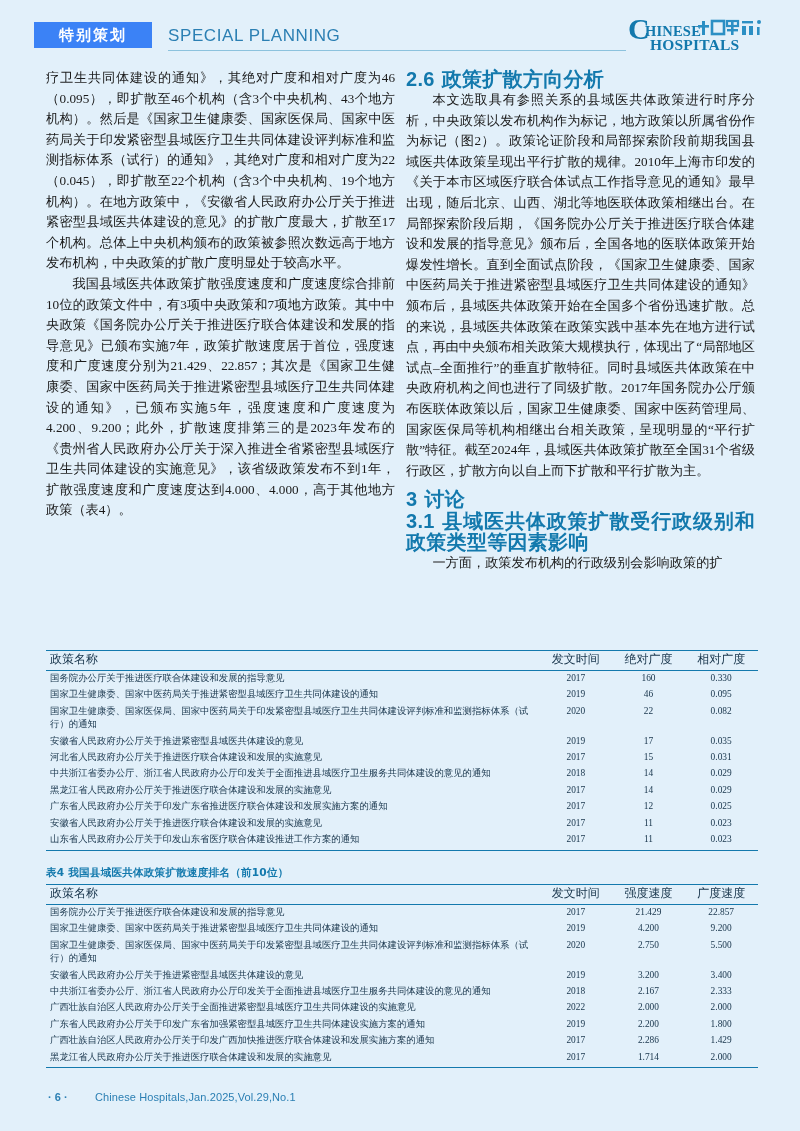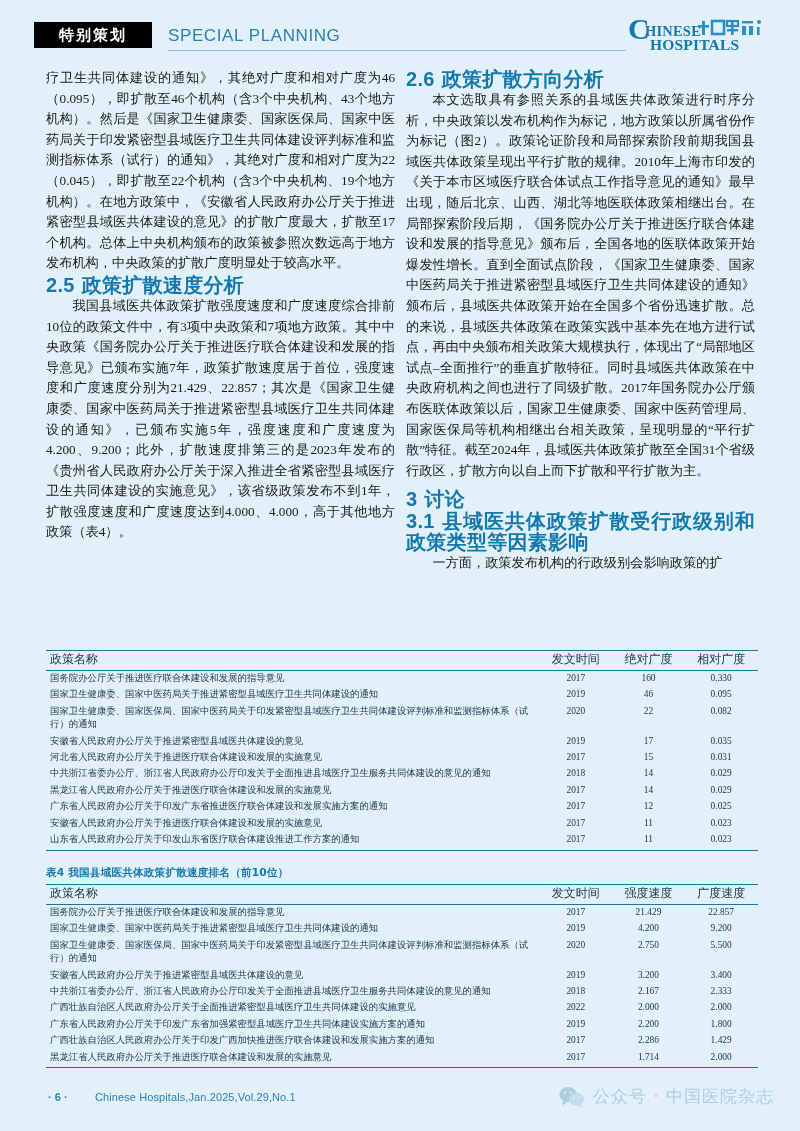--- a/index.html
+++ b/index.html
@@ -20,21 +20,21 @@
   .page-header {
     position: absolute;
     left: 0; top: 0;
     width: 800px;
     height: 62px;
   }
   .hdr-tag {
     position: absolute;
     left: 34px; top: 22px;
     width: 118px; height: 26px;
-    background: #000000;
+    background: #3b82f6;
     color: #ffffff;
     font-family: "DejaVu Sans", sans-serif;
     font-weight: bold;
     font-size: 15px;
     letter-spacing: 2px;
     display: flex;
     align-items: center;
     justify-content: center;
   }
   .hdr-en {
@@ -194,23 +194,20 @@
         <rect x="121" y="14" width="4" height="9"></rect>
         <circle cx="131" cy="10" r="2"></circle>
           <rect x="129" y="15" width="2.6" height="8"></rect>
       </g>
     </svg>
   </div>
 </div>
 
 <div class="col col-left">
   <p>疗卫生共同体建设的通知》，其绝对广度和相对广度为46（0.095），即扩散至46个机构（含3个中央机构、43个地方机构）。然后是《国家卫生健康委、国家医保局、国家中医药局关于印发紧密型县域医疗卫生共同体建设评判标准和监测指标体系（试行）的通知》，其绝对广度和相对广度为22（0.045），即扩散至22个机构（含3个中央机构、19个地方机构）。在地方政策中，《安徽省人民政府办公厅关于推进紧密型县域医共体建设的意见》的扩散广度最大，扩散至17个机构。总体上中央机构颁布的政策被参照次数远高于地方发布机构，中央政策的扩散广度明显处于较高水平。</p>
-  <h2 class="sec-head">
-    <span class="num">2.5</span><span class="gap"></span><span>政策扩散速度分析</span>
-  </h2>
   <p class="indent">我国县域医共体政策扩散强度速度和广度速度综合排前10位的政策文件中，有3项中央政策和7项地方政策。其中中央政策《国务院办公厅关于推进医疗联合体建设和发展的指导意见》已颁布实施7年，政策扩散速度居于首位，强度速度和广度速度分别为21.429、22.857；其次是《国家卫生健康委、国家中医药局关于推进紧密型县域医疗卫生共同体建设的通知》，已颁布实施5年，强度速度和广度速度为4.200、9.200；此外，扩散速度排第三的是2023年发布的《贵州省人民政府办公厅关于深入推进全省紧密型县域医疗卫生共同体建设的实施意见》，该省级政策发布不到1年，扩散强度速度和广度速度达到4.000、4.000，高于其他地方政策（表4）。</p>
 </div>
 
 <div class="col col-right">
   <h2 class="sec-head">
     <span class="num">2.6</span><span class="gap"></span><span>政策扩散方向分析</span>
   </h2>
   <p class="indent">本文选取具有参照关系的县域医共体政策进行时序分析，中央政策以发布机构作为标记，地方政策以所属省份作为标记（图2）。政策论证阶段和局部探索阶段前期我国县域医共体政策呈现出平行扩散的规律。2010年上海市印发的《关于本市区域医疗联合体试点工作指导意见的通知》最早出现，随后北京、山西、湖北等地医联体政策相继出台。在局部探索阶段后期，《国务院办公厅关于推进医疗联合体建设和发展的指导意见》颁布后，全国各地的医联体政策开始爆发性增长。直到全面试点阶段，《国家卫生健康委、国家中医药局关于推进紧密型县域医疗卫生共同体建设的通知》颁布后，县域医共体政策开始在全国多个省份迅速扩散。总的来说，县域医共体政策在政策实践中基本先在地方进行试点，再由中央颁布相关政策大规模执行，体现出了“局部地区试点–全面推行”的垂直扩散特征。同时县域医共体政策在中央政府机构之间也进行了同级扩散。2017年国务院办公厅颁布医联体政策以后，国家卫生健康委、国家中医药管理局、国家医保局等机构相继出台相关政策，呈现明显的“平行扩散”特征。截至2024年，县域医共体政策扩散至全国31个省级行政区，扩散方向以自上而下扩散和平行扩散为主。</p>
   <h2 class="sec-head" style="margin-top:8px;">
     <span class="num">3</span><span class="gap"></span><span>讨论</span>
@@ -362,26 +359,13 @@
           <td class="c-num">1.714</td>
           <td class="c-num">2.000</td>
         </tr>
       </tbody>
   </table>
 </div>
 
 <div class="page-footer">
   <div class="foot-page">· 6 ·</div>
   <div class="foot-journal">Chinese Hospitals,Jan.2025,Vol.29,No.1</div>
-  <div class="foot-wechat">
-    <svg class="wechat-icon" viewBox="0 0 26 22">
-      <ellipse cx="9" cy="8.5" rx="8.6" ry="7.4" fill="#aecde3"></ellipse>
-      <polygon points="4,14 3,19.5 8,16.5" fill="#aecde3"></polygon>
-      <circle cx="6.2" cy="6.6" r="1.2" fill="#e2f0fa"></circle>
-      <circle cx="11.6" cy="6.6" r="1.2" fill="#e2f0fa"></circle>
-      <ellipse cx="17.6" cy="13.2" rx="7.4" ry="6.4" fill="#c3dcee"></ellipse>
-      <polygon points="22.4,18.2 23.4,22 19.2,19.6" fill="#c3dcee"></polygon>
-      <circle cx="15.2" cy="11.8" r="1.05" fill="#e2f0fa"></circle>
-      <circle cx="20.1" cy="11.8" r="1.05" fill="#e2f0fa"></circle>
-    </svg>
-    <span>公众号 · 中国医院杂志</span>
-  </div>
 </div>
 
 </body></html>

